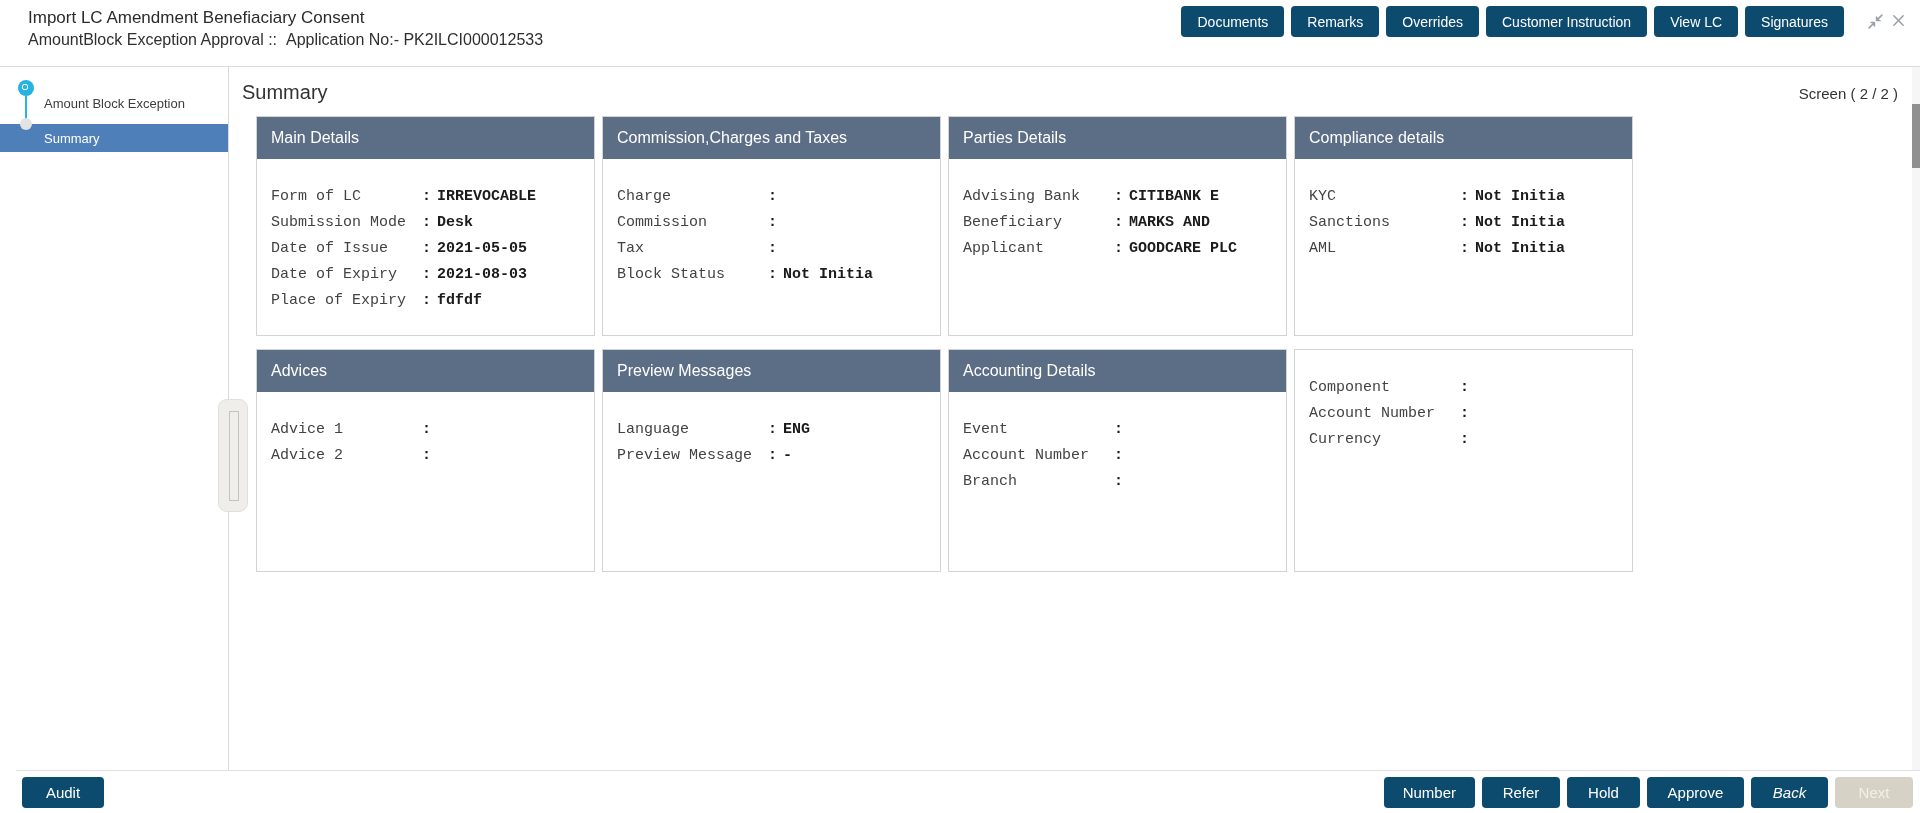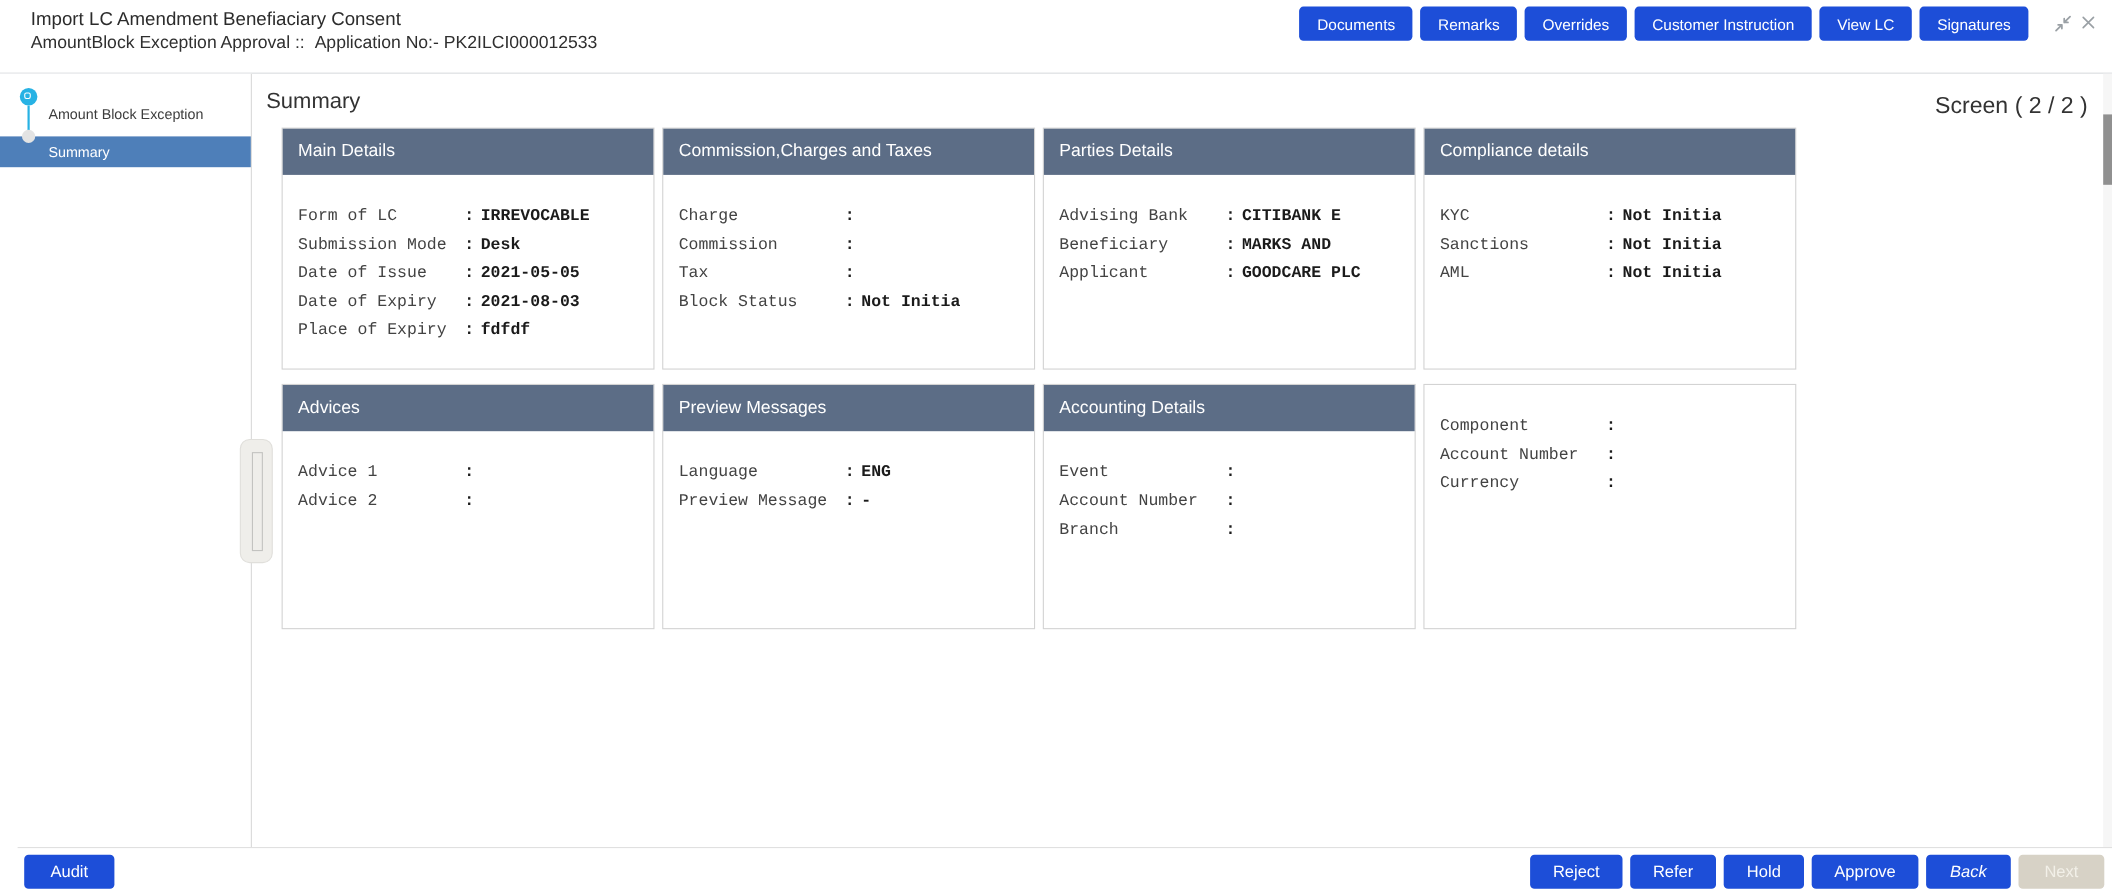--- a/index.html
+++ b/index.html
@@ -9,21 +9,21 @@
 
   
   .topbar { height:67px; border-bottom:1px solid #d9dcde; display:flex;
             justify-content:space-between; align-items:flex-start; }
   .titles { padding:6px 0 0 28px; }
   .title-1 { font-size:17px; color:#2b2b2b; line-height:23px; }
   .title-2 { font-size:16px; color:#2f2f2f; line-height:22px; }
   .title-2 .appno { margin-left:9px; }
   .top-actions { display:flex; gap:7px; align-items:flex-start; padding:6px 14px 0 0; }
   .btn { display:inline-flex; align-items:center; justify-content:center;
-         height:31px; padding:0 16px; background:#1d4ed8; color:#fff;
+         height:31px; padding:0 16px; background:#0c4a6e; color:#fff;
          font-size:14px; border:none; border-radius:4px; cursor:pointer;
          font-family:inherit; white-space:nowrap; }
   .win-ico { margin-top:7px; cursor:pointer; display:inline-block; }
   .win-ico.first { margin-left:16px; }
 
   
   .body-row { position:relative; height:703px; display:flex; }
 
   
   .sidebar { position:relative; width:229px; border-right:1px solid #d9d9d9;
@@ -45,21 +45,21 @@
   .splitter { position:absolute; left:218px; top:332px; width:30px; height:113px;
               background:#efeeea; border:1px solid #e0dfdb; border-radius:9px;
               z-index:5; cursor:pointer; }
   .splitter .grip { position:absolute; left:10px; top:11px; width:10px; height:90px;
                     border:1px solid #c3c3c0; background:transparent; }
 
   
   .main { position:relative; flex:1; }
   .content-title { position:absolute; left:13px; top:14px; font-size:20px;
                    font-weight:400; color:#333; }
-  .screen-ind { position:absolute; right:22px; top:18px; font-size:21px; color:#333; }
+  .screen-ind { position:absolute; right:22px; top:18px; font-size:15px; color:#333; }
 
   .tiles-grid { position:absolute; left:27px; top:49px;
                 display:grid; grid-template-columns:repeat(4,339px);
                 grid-template-rows:220px 223px; column-gap:7px; row-gap:13px; }
   .tile { border:1px solid #d3d3d3; background:#fff; }
   .tile-head { height:42px; background:#5c6d86; color:#fff; font-size:16px;
                display:flex; align-items:center; padding-left:14px; cursor:pointer; }
   .tile-body { padding:24px 8px 0 14px; }
   .field { display:flex; align-items:center; height:26px; font-size:15px;font-family:Liberation Mono, monospace; }
   .f-label { width:151px; color:#434343; flex:0 0 151px; }
@@ -322,21 +322,21 @@
 
       <div class="v-scroll">
         <div class="v-thumb"></div>
       </div>
     </main>
   </div>
 
   <footer class="footer">
     <button class="btn btn-audit">Audit</button>
     <div class="foot-actions">
-      <button class="btn reject">Reject</button>
+      <button class="btn reject">Number</button>
       <button class="btn refer">Refer</button>
       <button class="btn hold">Hold</button>
       <button class="btn approve">Approve</button>
       <button class="btn back">Back</button>
       <button class="btn disabled" disabled="">Next</button>
     </div>
   </footer>
 
 </div>
 

